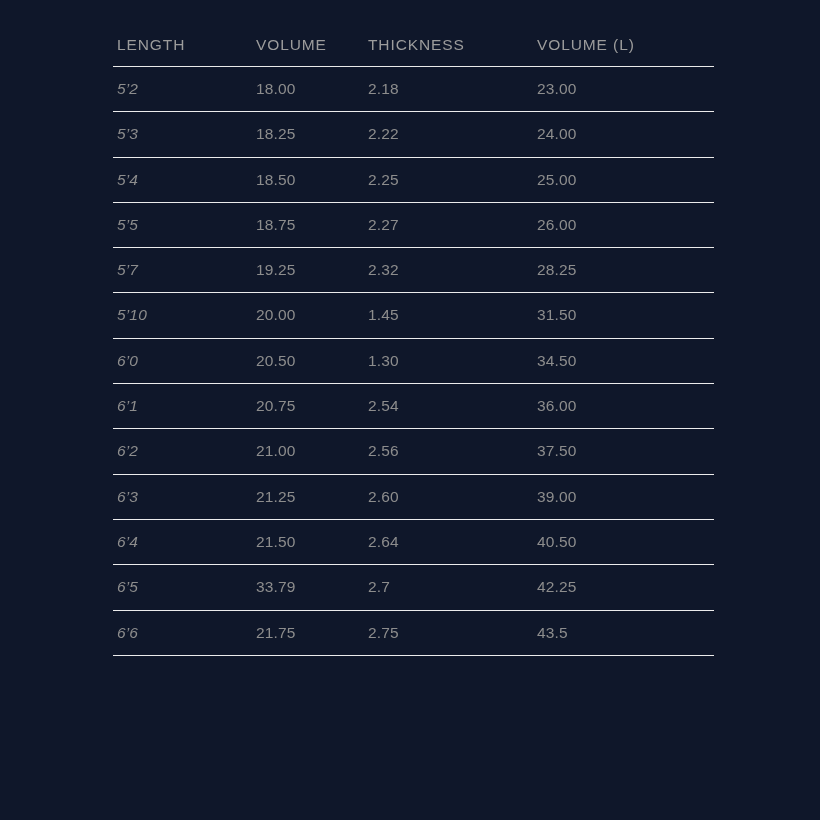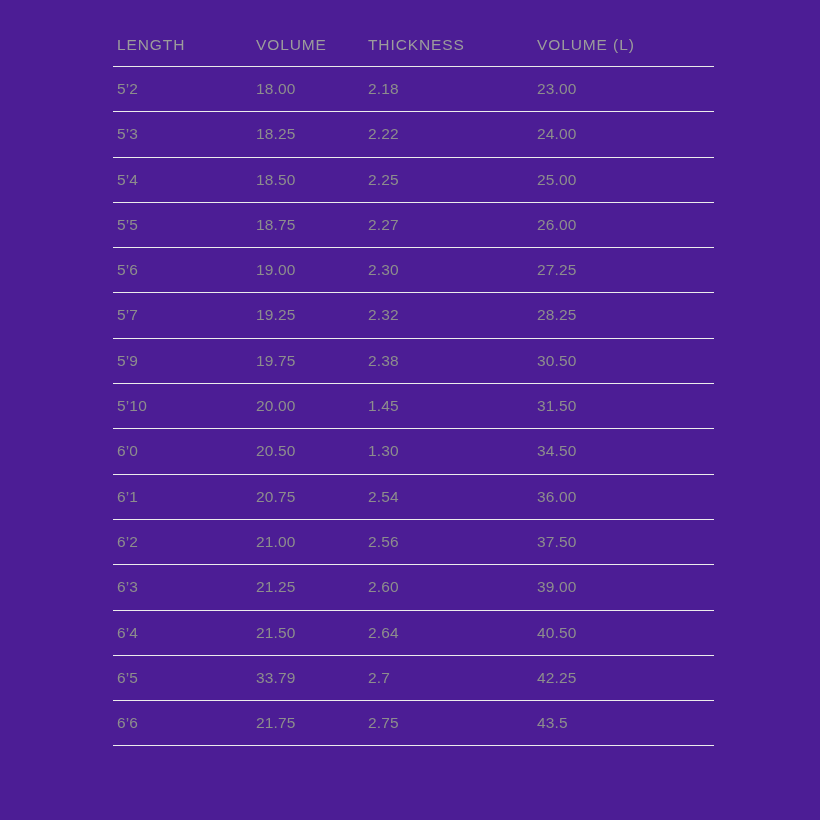--- a/index.html
+++ b/index.html
@@ -12,21 +12,21 @@
     height: 820px;
     overflow: hidden;
     font-family: "Liberation Sans", sans-serif;
     -webkit-font-smoothing: antialiased;
   }
 
   .page {
     position: relative;
     width: 820px;
     height: 820px;
-    background: #4c1d95;
+    background: #0f172a;
     box-sizing: border-box;
   }
 
   .spec-table-wrap {
     position: absolute;
     left: 113px;
     top: 0px;
     width: 601px;
   }
 
@@ -65,20 +65,21 @@
     padding: 0 0 0 4px;
     height: 44.3px;
     line-height: 44.3px;
     vertical-align: middle;
     border-bottom: 1px solid #ececec;
     white-space: nowrap;
   }
 
   tbody tr td:first-child {
     color: #8d8d8d;
+    font-style: italic;
   }
 </style>
 </head>
 <body>
 
 <div class="page">
   <div class="spec-table-wrap">
     <table class="spec-table">
       <colgroup>
         <col class="c-length">
@@ -113,36 +114,24 @@
             <td>2.25</td>
             <td>25.00</td>
           </tr>
           <tr>
             <td>5’5</td>
             <td>18.75</td>
             <td>2.27</td>
             <td>26.00</td>
           </tr>
           <tr>
-            <td>5’6</td>
-            <td>19.00</td>
-            <td>2.30</td>
-            <td>27.25</td>
-          </tr>
-          <tr>
             <td>5’7</td>
             <td>19.25</td>
             <td>2.32</td>
             <td>28.25</td>
-          </tr>
-          <tr>
-            <td>5’9</td>
-            <td>19.75</td>
-            <td>2.38</td>
-            <td>30.50</td>
           </tr>
           <tr>
             <td>5’10</td>
             <td>20.00</td>
             <td>1.45</td>
             <td>31.50</td>
           </tr>
           <tr>
             <td>6’0</td>
             <td>20.50</td>

